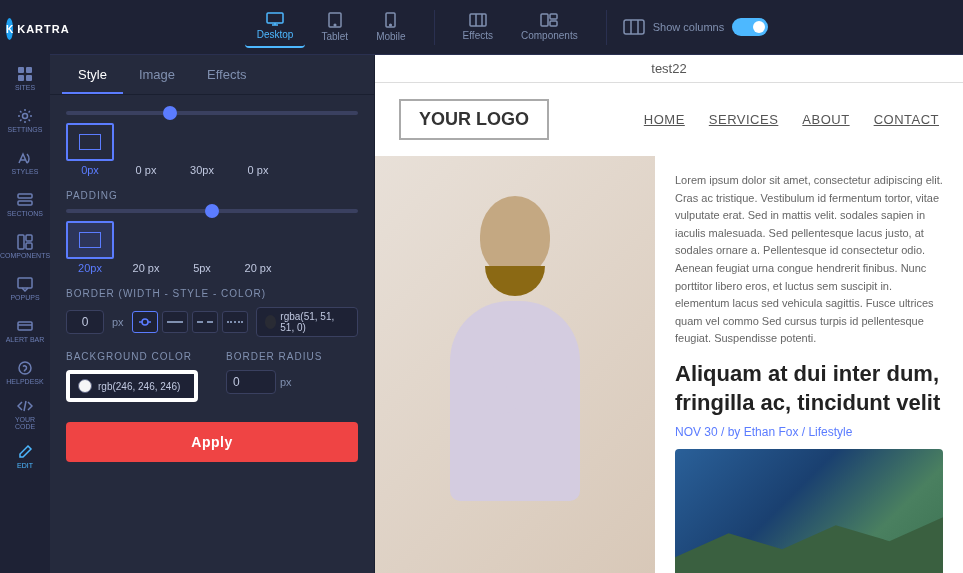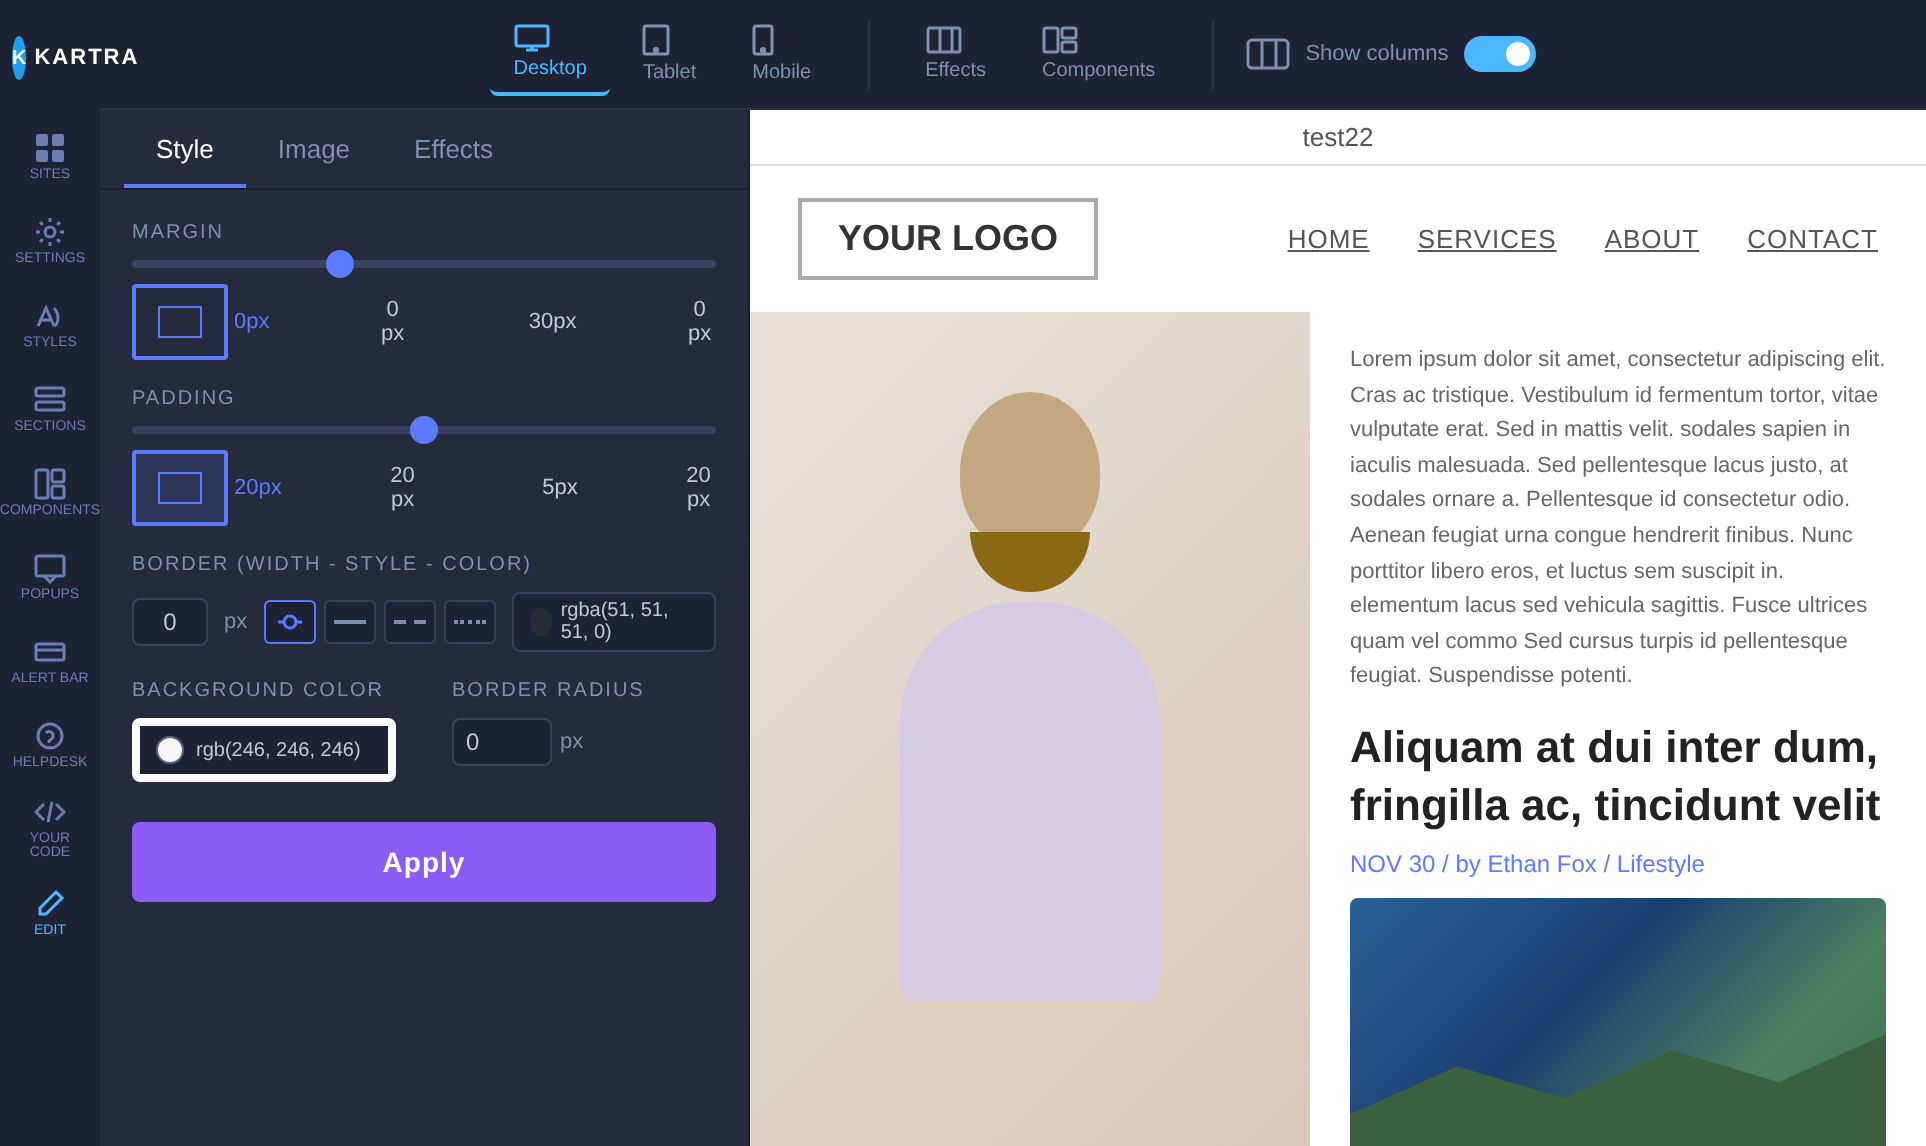--- a/index.html
+++ b/index.html
@@ -56,20 +56,21 @@
       border-bottom: 1px solid #2a3050;
     }
     .toolbar-group {
       display: flex;
       align-items: center;
       gap: 4px;
     }
     .toolbar-btn {
       display: flex;
       flex-direction: column;
+      align-items: center;
       padding: 6px 12px;
       color: #8090b0;
       font-size: 10px;
       cursor: pointer;
       border-radius: 4px;
       gap: 3px;
     }
     .toolbar-btn.active { color: #4db8ff; border-bottom: 2px solid #4db8ff; }
     .toolbar-divider {
       width: 1px;
@@ -205,21 +206,21 @@
       cursor: pointer;
     }
 
     .box-inputs {
       display: flex;
       gap: 8px;
       align-items: center;
     }
     .box-control {
       display: flex;
-      flex-direction: row;
+      flex-direction: column;
       align-items: center;
       gap: 3px;
     }
     .box-value {
       font-size: 11px;
       color: #c0c8e0;
       text-align: center;
     }
     .box-value-blue { color: #5b7cff; }
 
@@ -345,21 +346,21 @@
       border: 1px solid #3a4060;
       border-radius: 4px;
       color: #c0c8e0;
       font-size: 12px;
       padding: 4px 6px;
     }
 
     
     .apply-btn {
       margin: 4px 16px 16px;
-      background: #8b5cf6;
+      background: #ef4444;
       color: white;
       border: none;
       border-radius: 4px;
       padding: 12px;
       width: calc(100% - 32px);
       font-size: 14px;
       font-weight: 600;
       cursor: pointer;
       letter-spacing: 0.5px;
     }
@@ -678,21 +679,20 @@
 
       <div class="tabs">
         <div class="tab active">Style</div>
         <div class="tab">Image</div>
         <div class="tab">Effects</div>
       </div>
 
       <div class="config-body">
 
         <div>
-          <div class="section-label">MARGIN</div>
           <div class="slider-row">
             <input type="range" class="slider margin-slider" min="0" max="100" value="35" style="flex: 1 1 0%;">
           </div>
           <div class="box-inputs">
             <div class="box-control">
               <div class="margin-visual">
                 <div class="margin-inner"></div>
               </div>
               <span class="box-value box-value-blue">0px</span>
             </div>

